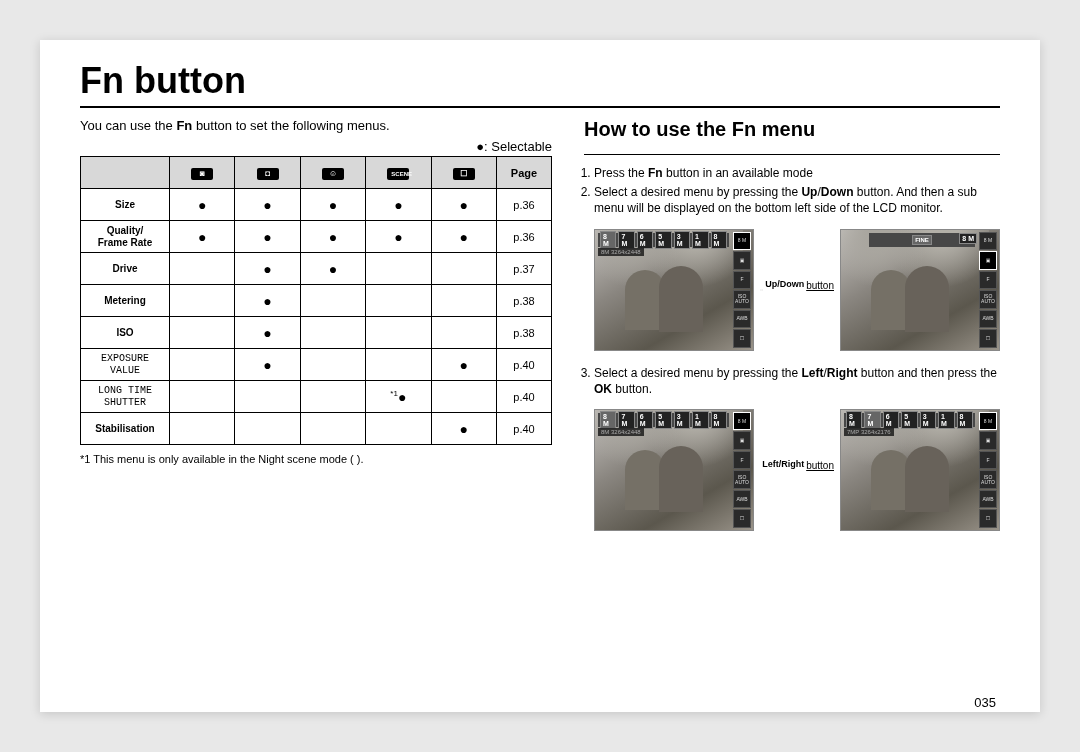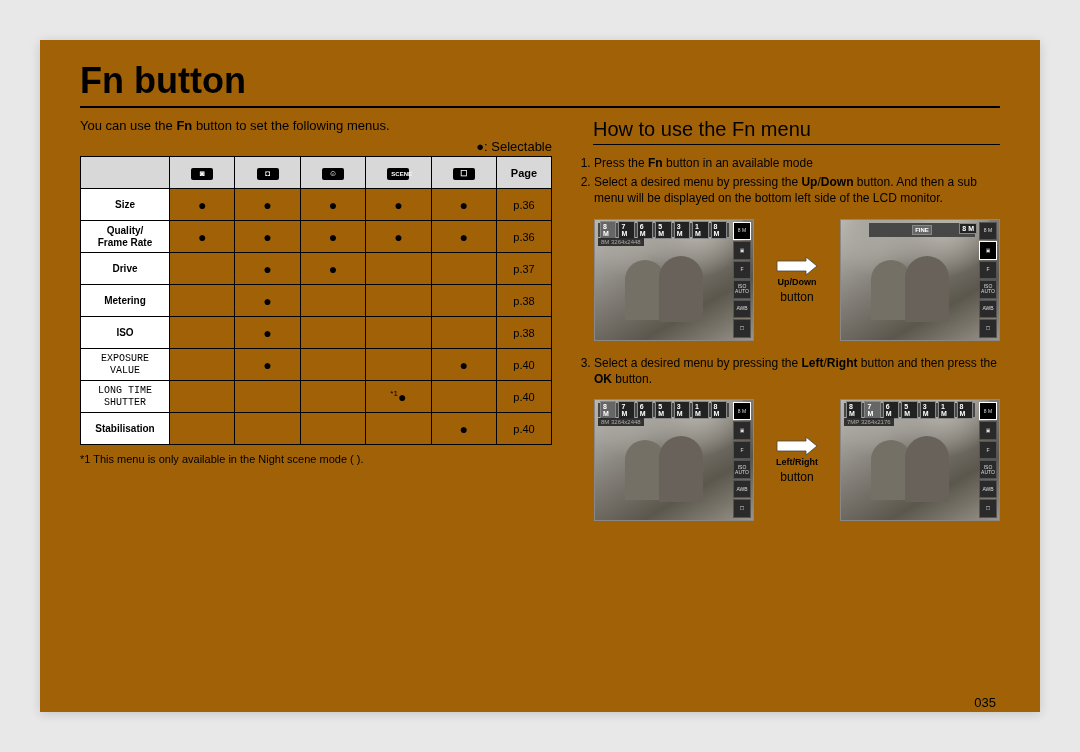--- a/index.html
+++ b/index.html
@@ -5,21 +5,21 @@
   body {
     margin: 0;
     padding: 0;
     background: #e8e8e8;
     font-family: Arial, Helvetica, sans-serif;
     color: #000;
   }
   .page {
     width: 1000px;
     height: 672px;
-    background: #a16207;
+    background: #ffffff;
     margin: 40px auto;
     box-shadow: 0 2px 10px rgba(0,0,0,0.15);
     padding: 20px 40px 20px 40px;
     box-sizing: border-box;
     position: relative;
   }
   .title {
     font-size: 36px;
     font-weight: bold;
     border-bottom: 2px solid #000;
@@ -67,24 +67,24 @@
     line-height: 1.2;
   }
   table.menu td.rowlabel.normal { font-weight: normal; font-size: 10px; font-family: Liberation Mono, monospace; }
   table.menu td.dot { font-size: 14px; }
   .footnote {
     font-size: 11px;
     margin-top: 8px;
   }
   .section-h {
     font-size: 20px;
-    font-weight: normal;
+    font-weight: bold;
     border-bottom: 1.5px solid #000;
-    margin: 0 0 10px 17px;
-    padding-bottom: 3px;
+    margin: 0 0 10px 8px;
+    padding-bottom: 13px;
   }
   ol.steps {
     font-size: 12px;
     padding-left: 18px;
     margin: 4px 0 12px 0;
   }
   ol.steps li {
     margin-bottom: 3px;
     line-height: 1.35;
   }
@@ -163,29 +163,28 @@
     display: flex;
     align-items: center;
     justify-content: center;
     border: 1px solid #555;
     text-align: center;
     line-height: 1;
   }
   .sbox.hl { background: #000; border-color:#fff; }
   .arrow-box {
     display: flex;
-    flex-direction: column;
-    align-items: center;
+    align-items: flex-start;
     justify-content: center;
     width: 74px;
     gap: 2px;
   }
   .arrow-svg { width: 42px; height: 20px; }
   .arrow-label { font-size: 9px; font-weight: bold; text-align:center; line-height:1.1;}
-  .arrow-sublabel { font-size: 12px; text-align:center;}
+  .arrow-sublabel { font-size: 10px; text-align:center;text-decoration:underline;}
   .pagenum {
     position: absolute;
     right: 44px;
     bottom: 2px;
     font-size: 13px;
   }
   .sup { font-size: 8px; vertical-align: super; }
   .mode-icon { display:inline-block; background:#000; color:#fff; font-size:8px; padding:1px 4px; border-radius:2px; width:14px; height:10px; line-height:10px;}
 </style>
 </head>

